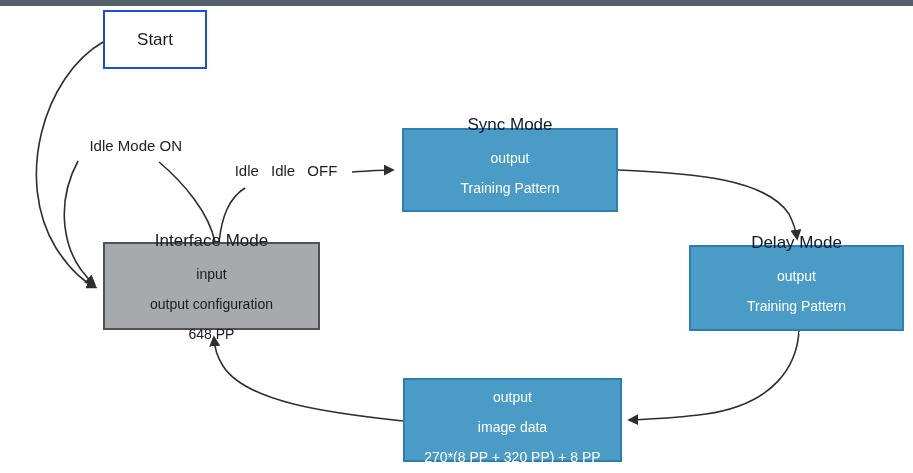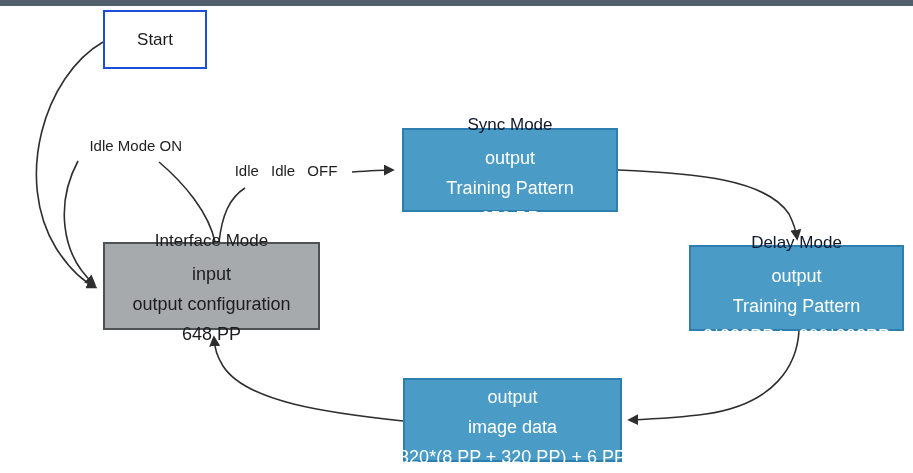--- a/index.html
+++ b/index.html
@@ -43,21 +43,21 @@
     box-sizing:border-box;
     display:flex;flex-direction:column;
     align-items:center;justify-content:center;
     text-align:center;
   }
   .node .title{
     font-size:17px;line-height:22px;
     white-space:nowrap;
   }
   .node .line{
-    font-size:18px;line-height:15px;
+    font-size:14px;line-height:15px;
     white-space:nowrap;
     margin-top:15px;
   }
   .node-start{
     left:103px;top:10px;width:104px;height:59px;
     background:#ffffff;border:2px solid #1d4ed8;
     color:var(--text-dark);
   }
   .node-interface{
     left:103px;top:242px;width:217px;height:88px;
@@ -125,19 +125,19 @@
   <div class="node node-blue node-delay">
     <div class="title">Delay Mode</div>
     <div class="line">output</div>
     <div class="line">Training Pattern</div>
     <div class="line">2*328PP to 399*328PP</div>
   </div>
 
   <div class="node node-blue node-readout">
     <div class="line">output</div>
     <div class="line">image data</div>
-    <div class="line">320*(8 PP + 320 PP) + 6 PP</div>
+    <div class="line">270*(8 PP + 320 PP) + 8 PP</div>
   </div>
 
   <div class="edge-label label-idle-on">Idle Mode ON</div>
   <div class="edge-label label-idle-off">Idle Idle OFF</div>
 
 </div>
 
 </body></html>

